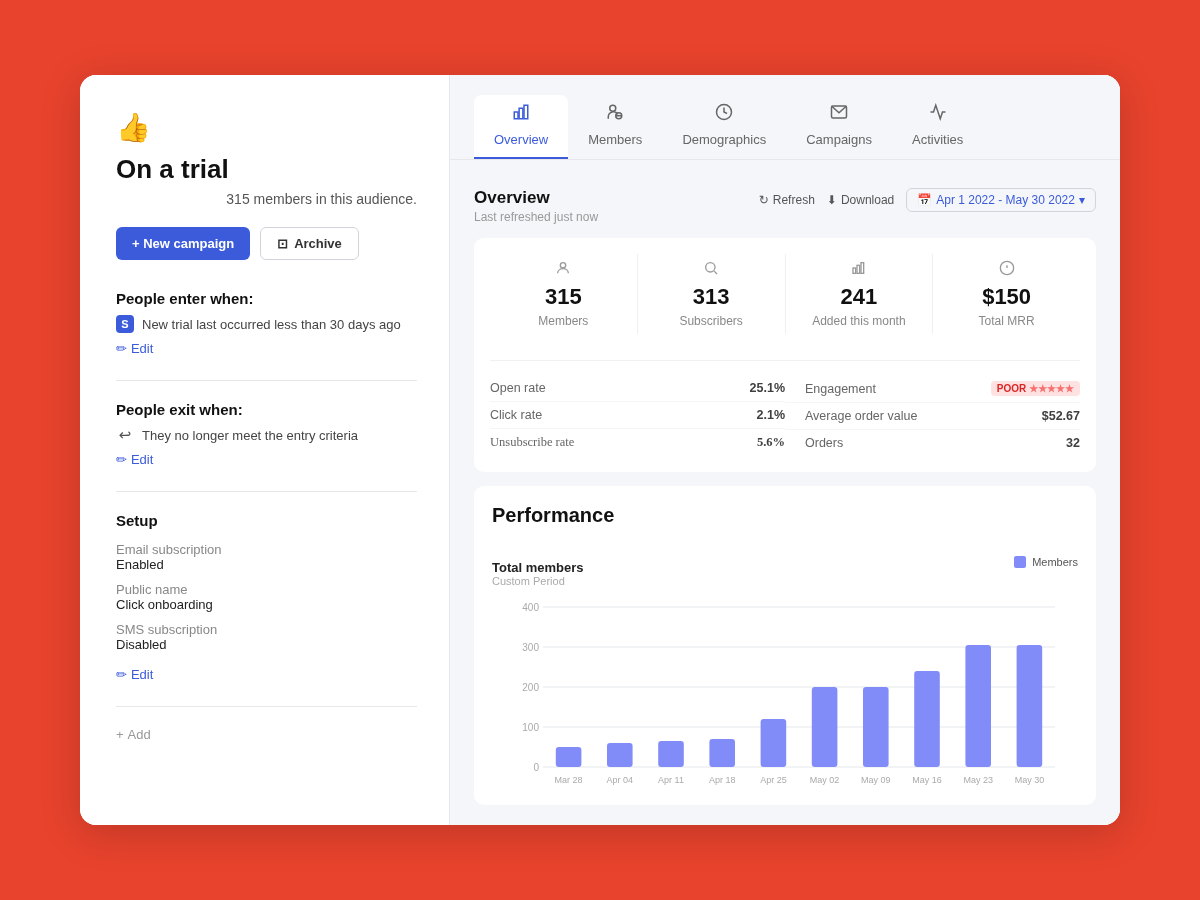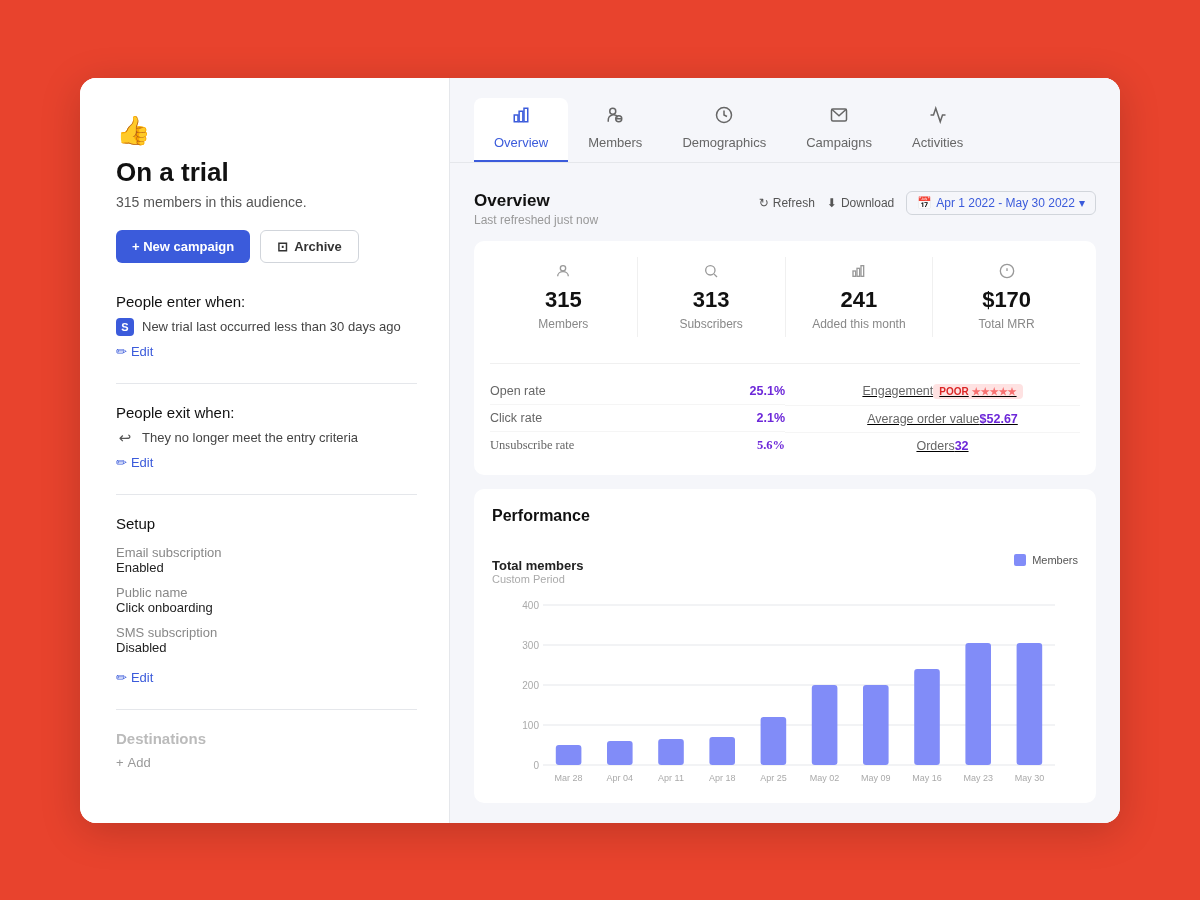--- a/index.html
+++ b/index.html
@@ -36,20 +36,21 @@
     .title {
       font-size: 26px;
       font-weight: 700;
       color: #111;
       margin-bottom: 6px;
     }
     .subtitle {
       font-size: 14px;
       color: #555;
       margin-bottom: 20px;
+      text-align: right;
     }
     .btn-group {
       display: flex;
       gap: 10px;
       margin-bottom: 30px;
     }
     .btn-primary {
       background: #3b5bdb;
       color: #fff;
       border: none;
@@ -70,21 +71,21 @@
       padding: 8px 16px;
       font-size: 13px;
       font-weight: 600;
       cursor: pointer;
       display: flex;
       align-items: center;
       gap: 6px;
     }
     .section-label {
       font-size: 15px;
-      font-weight: 400;
+      font-weight: 700;
       color: #111;
       margin-bottom: 8px;
     }
     .section-block {
       margin-bottom: 24px;
     }
     .condition-row {
       display: flex;
       align-items: center;
       gap: 8px;
@@ -266,50 +267,49 @@
     .metric-row {
       display: flex;
       justify-content: space-between;
       align-items: center;
       padding: 6px 0;
       border-bottom: 1px solid #f5f5f5;
       font-size: 12.5px;
     }
     .metric-row:last-child { border-bottom: none; font-family: Liberation Serif, serif; }
     .metric-key { color: #666; }
-    .metric-val { color: #6d28d9; font-weight: 600; }
+    .metric-val { color: #404040; font-weight: 600; }
     .engagement-col {
       display: flex;
-      justify-content: center;
+      justify-content: space-between;
       align-items: center;
       padding: 6px 0 6px 20px;
       border-bottom: 1px solid #f5f5f5;
       font-size: 12.5px;
-      text-decoration: underline;
     }
     .engagement-col:last-child { border-bottom: none; }
     .poor-badge {
       background: #fee2e2;
       color: #dc2626;
       font-size: 10px;
       font-weight: 700;
       padding: 2px 6px;
       border-radius: 4px;
       display: flex;
       align-items: center;
       gap: 3px;
     }
     .stars { color: #f87171; font-size: 10px; }
 
     .perf-card {
       background: #fff;
       border-radius: 10px;
       padding: 18px 18px 8px 18px;
     }
-    .perf-title { font-size: 16px; font-weight: 700; color: #111; margin-bottom: 2px; }
+    .perf-title { font-size: 20px; font-weight: 700; color: #111; margin-bottom: 2px; }
     .chart-header {
       display: flex;
       justify-content: space-between;
       align-items: flex-start;
       margin-bottom: 0;
       margin-top: 29px;
     }
     .chart-subtitle { font-size: 11px; color: #aaa; }
     .legend {
       display: flex;
@@ -397,21 +397,20 @@
           </div>
         </div>
       <div class="edit-link">
         <span>✏</span>
         <span>Edit</span>
       </div>
     </div>
 
     <div class="divider"></div>
 
-    <div class="destinations-label">Destinations</div>
     <div class="add-link">
       <span>+</span>
       <span>Add</span>
     </div>
   </div>
 
   <div class="right-panel">
 
     <div class="tabs-bar" id="tabs-bar">
         <div class="tab-item active">
@@ -503,21 +502,21 @@
                 </svg></div>
               <div class="stat-value">241</div>
               <div class="stat-label">Added this month</div>
             </div>
             <div class="stat-item">
               <div class="stat-icon"><svg width="16" height="16" viewBox="0 0 24 24" fill="none" stroke="#999" stroke-width="2">
                   <circle cx="12" cy="12" r="10"></circle>
                   <line x1="12" y1="8" x2="12" y2="12"></line>
                   <line x1="12" y1="16" x2="12.01" y2="16"></line>
                 </svg></div>
-              <div class="stat-value">$170</div>
+              <div class="stat-value">$150</div>
               <div class="stat-label">Total MRR</div>
             </div>
           </div>
         <div class="metrics-grid">
           <div class="metric-col" id="metrics-left">
               <div class="metric-row">
                 <span class="metric-key">Open rate</span>
                 <span class="metric-val">25.1%</span>
               </div>
               <div class="metric-row">

